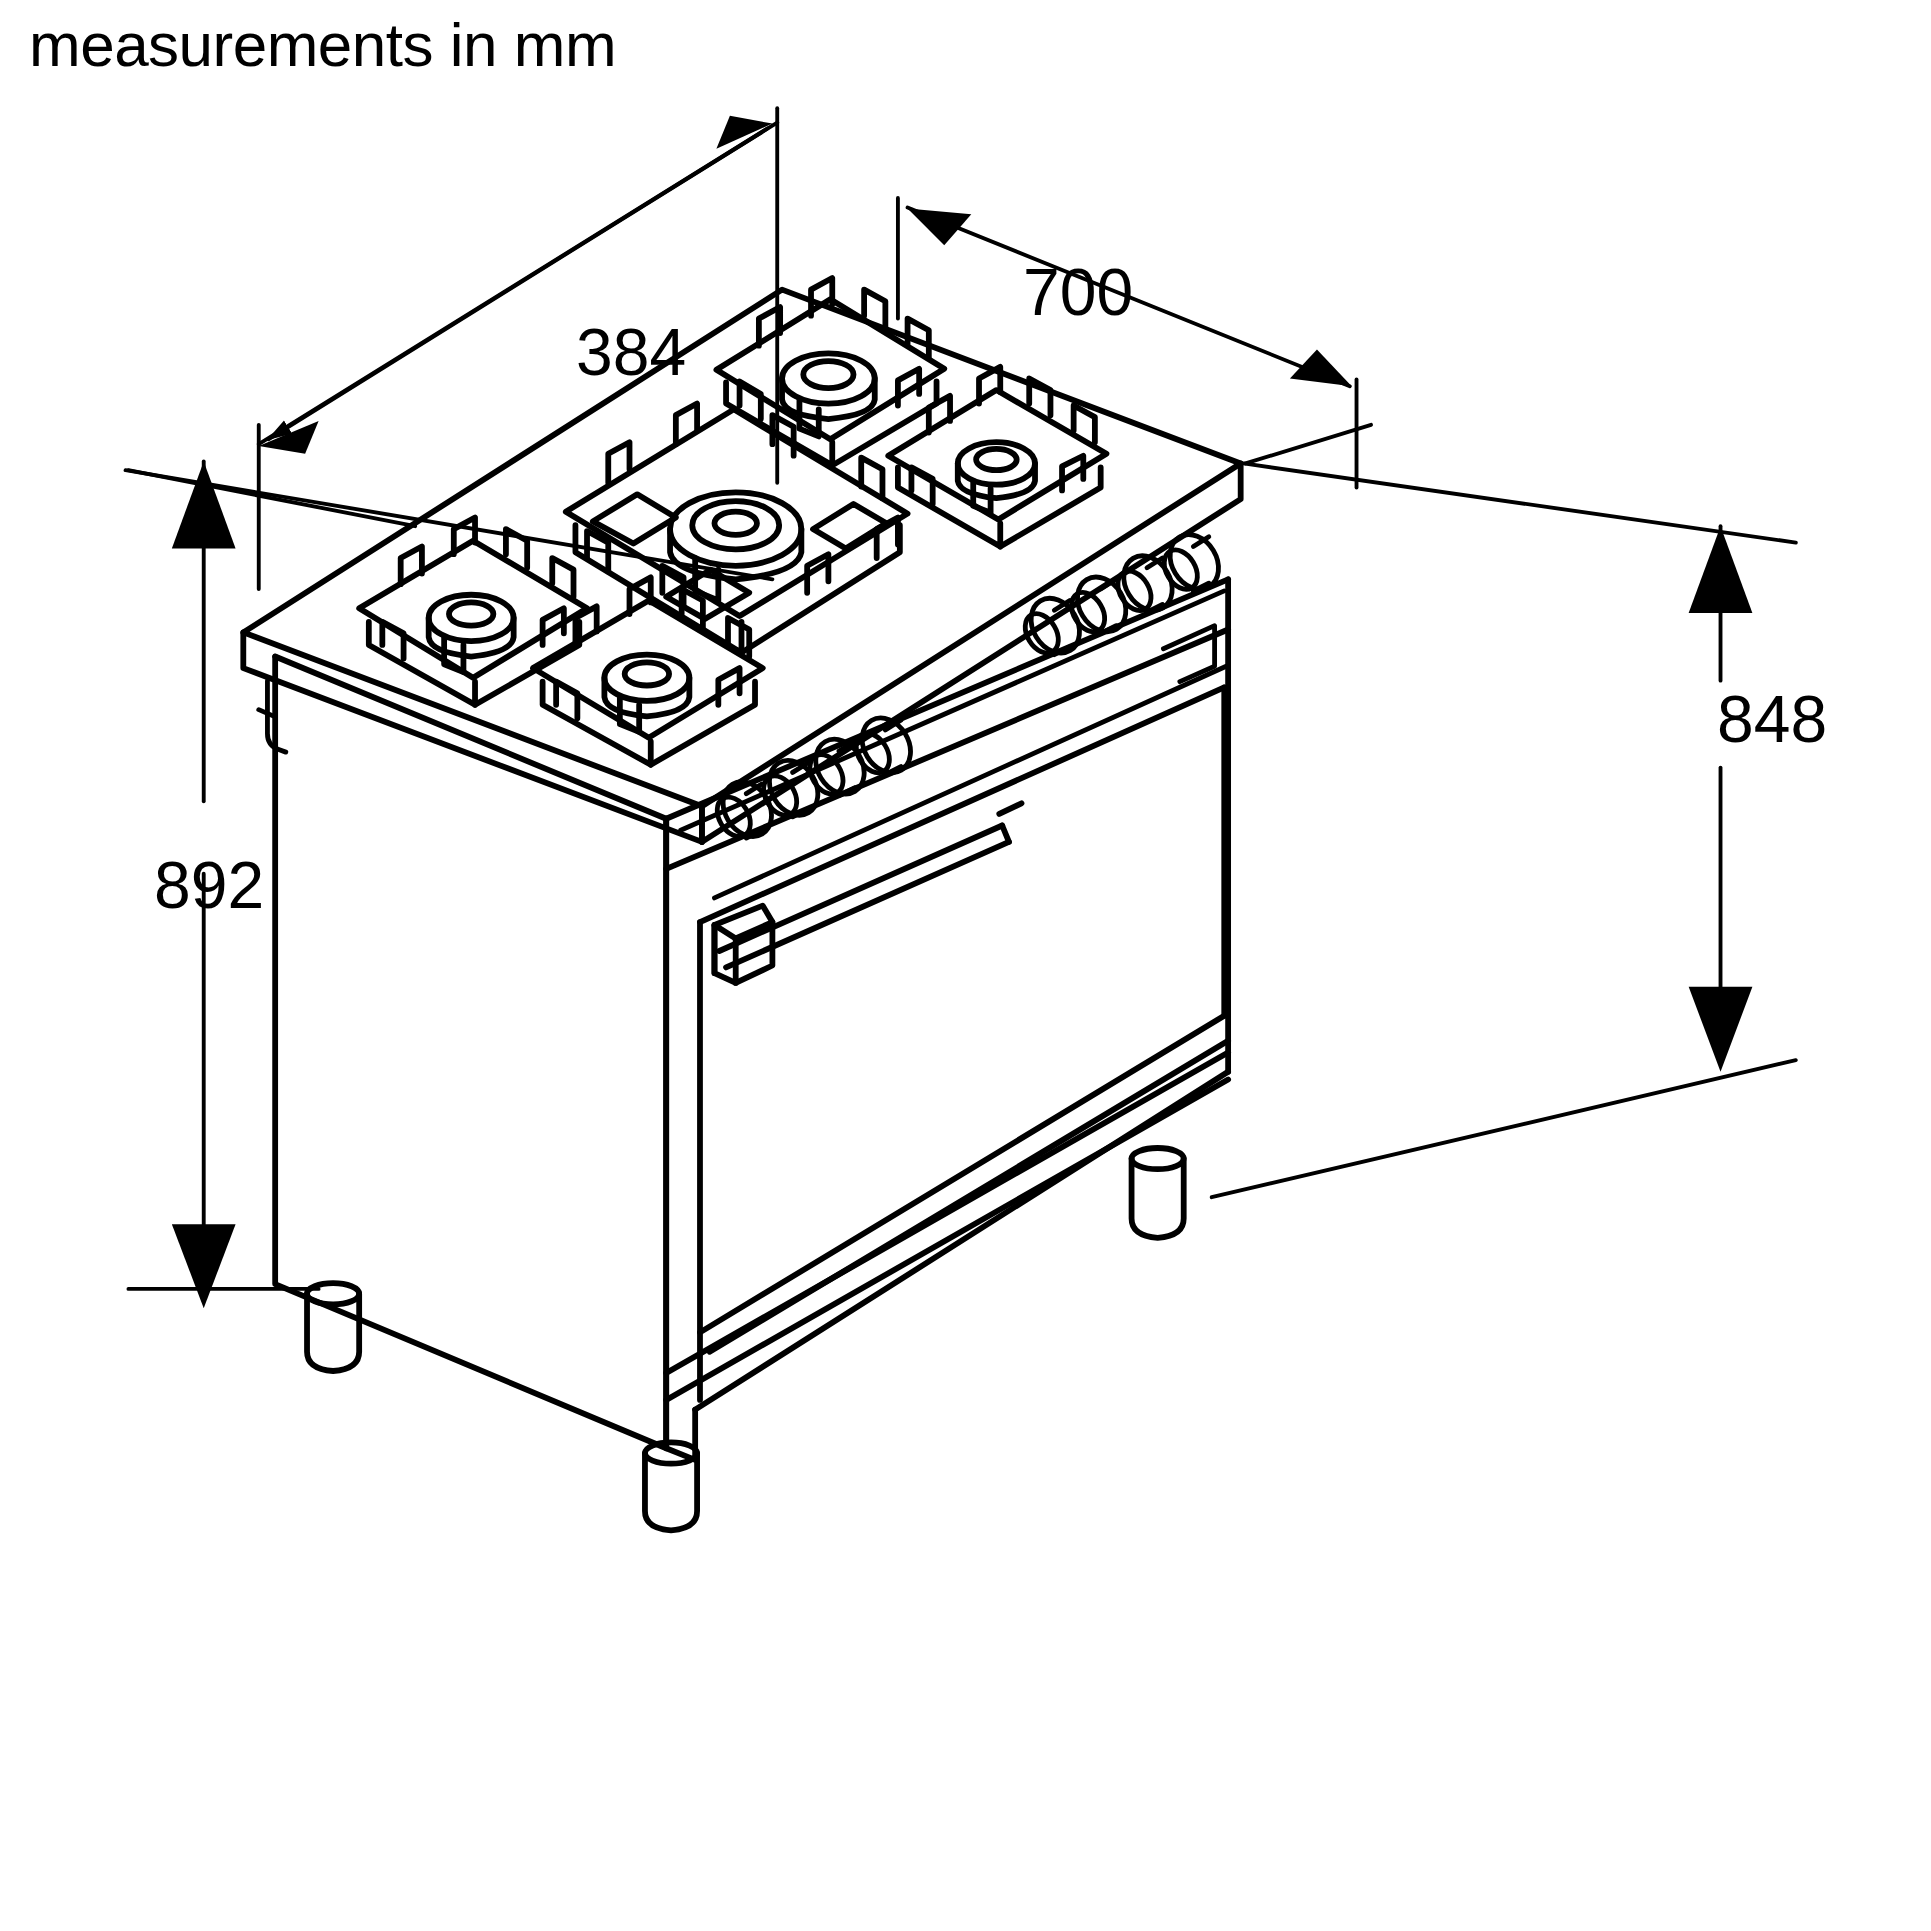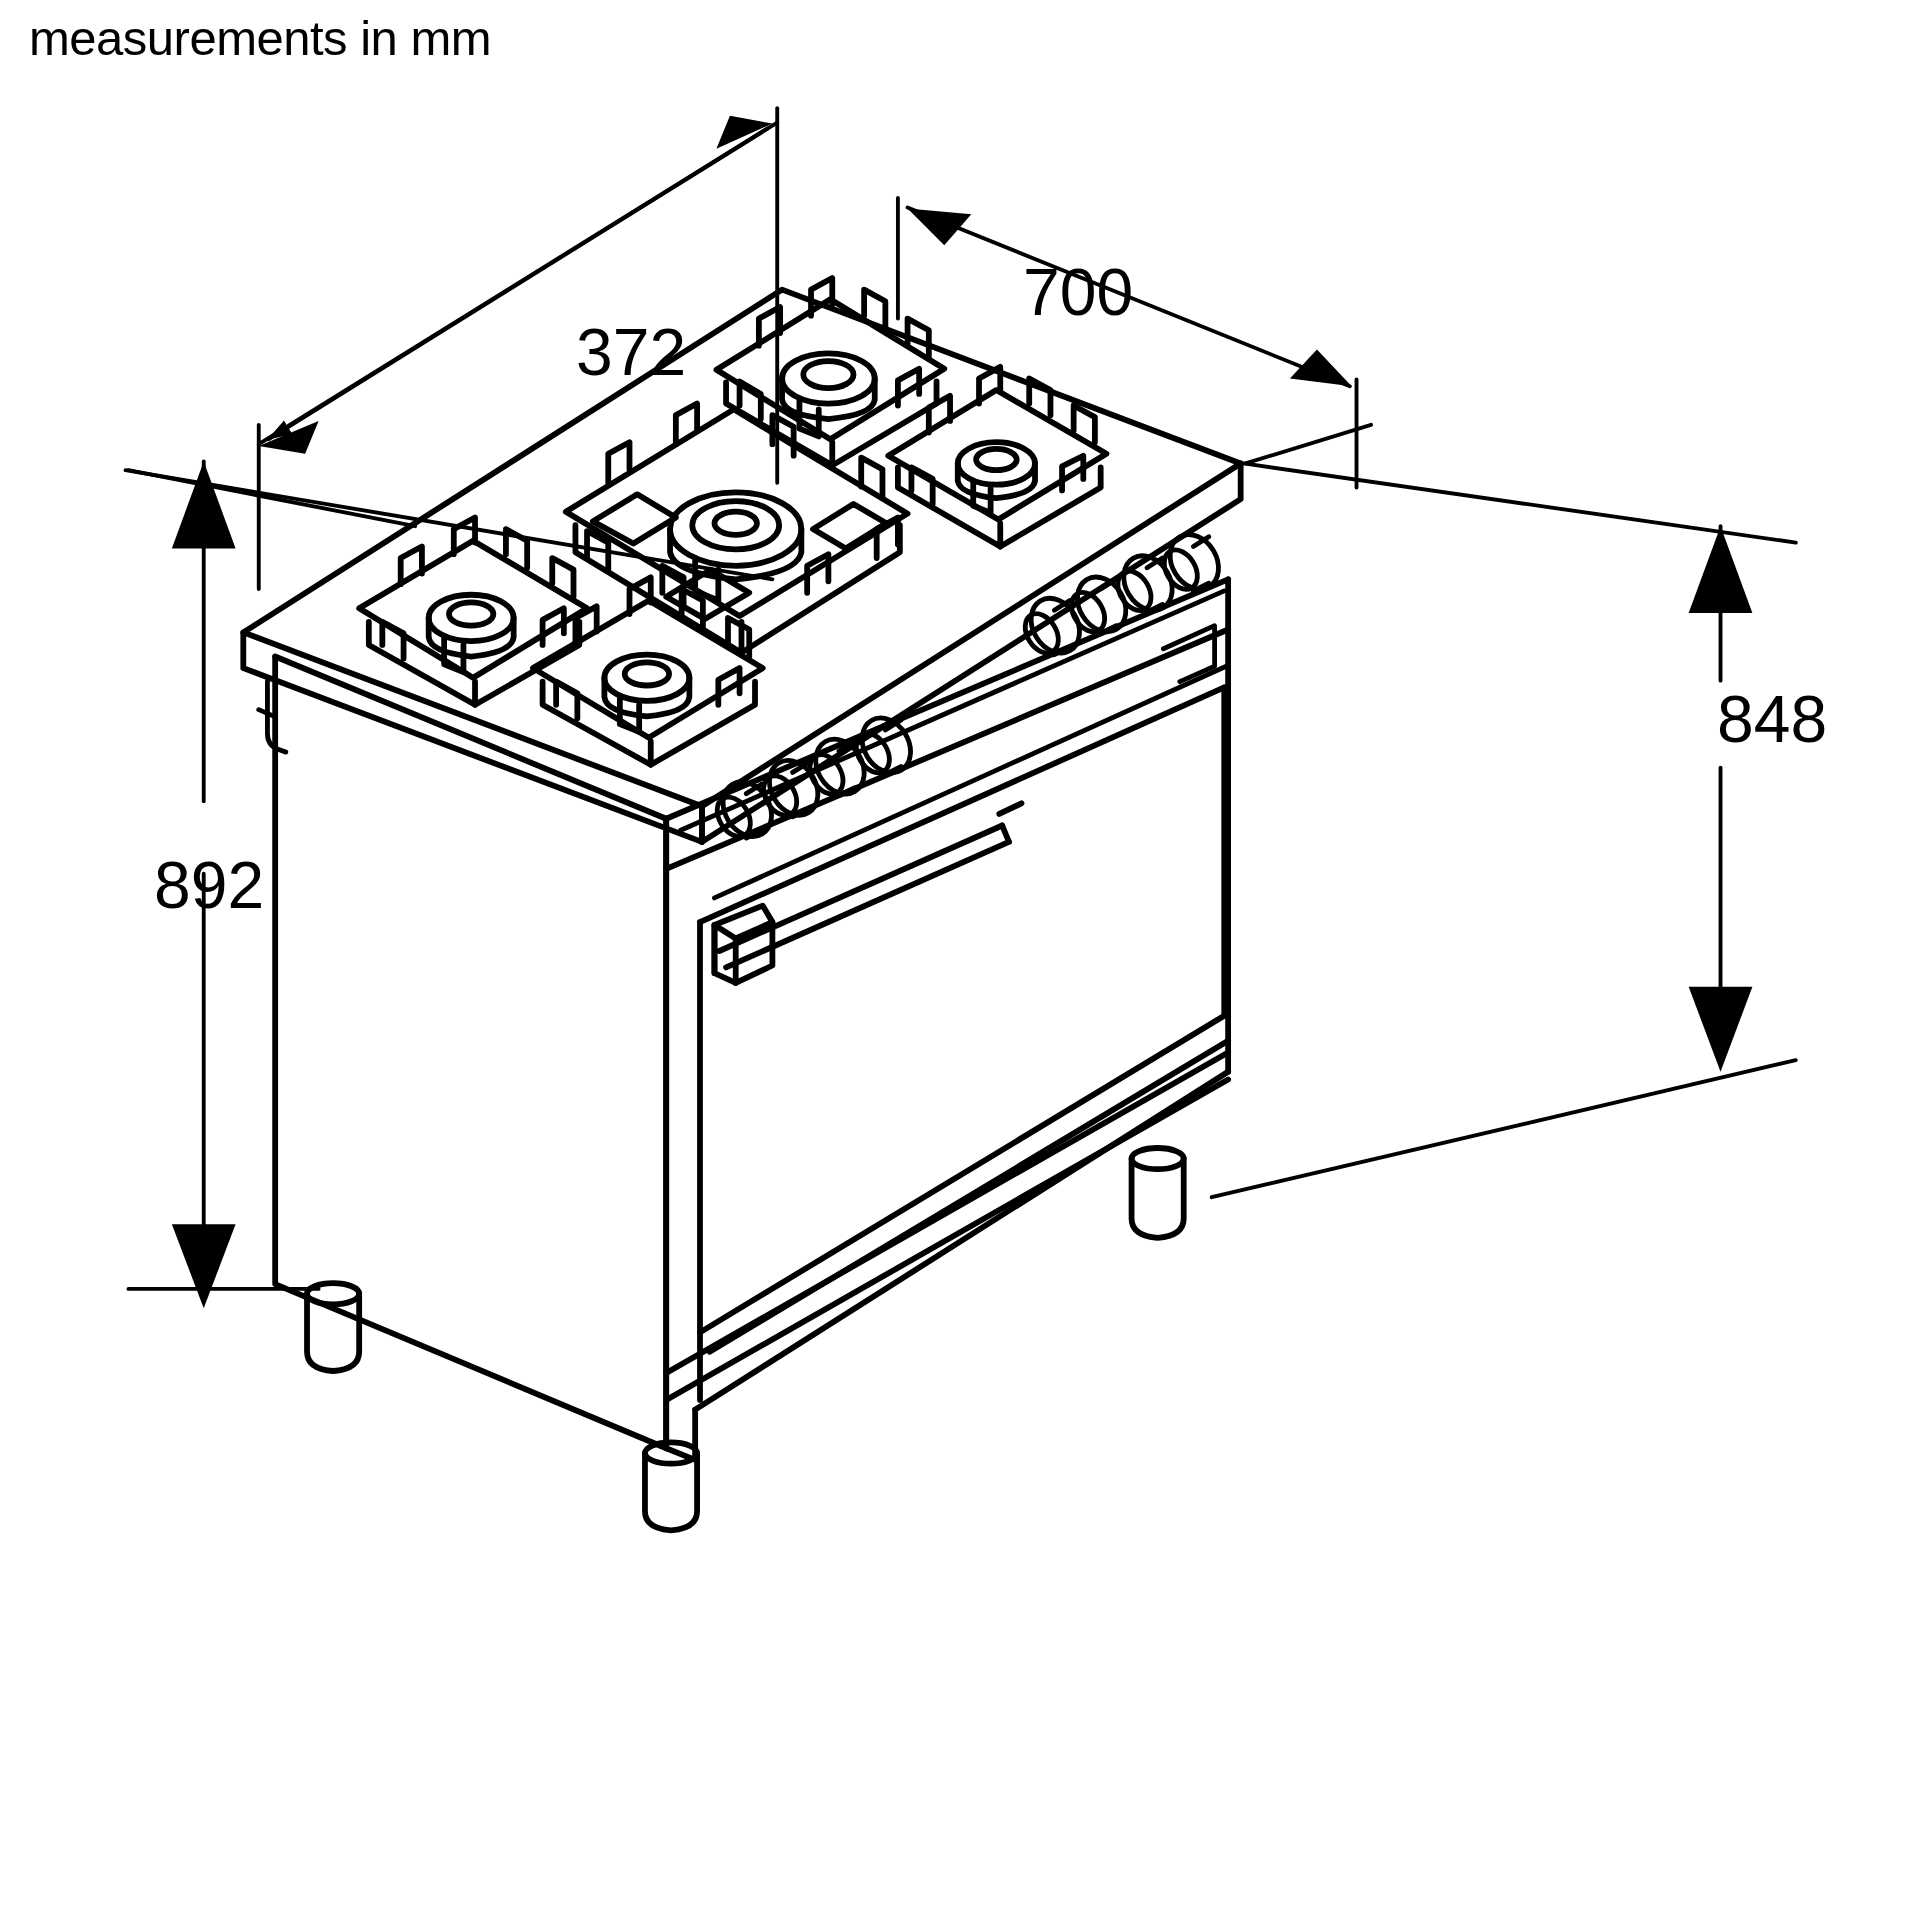--- a/index.html
+++ b/index.html
@@ -9,21 +9,21 @@
     font-family:"Liberation Sans", sans-serif;
     color:#000000;
     overflow:hidden;
     position:relative;
   }
   #stage{position:absolute;left:0;top:0;width:1931px;height:1931px;}
   #stage svg{display:block;width:1931px;height:1931px;}
   .title{
     position:absolute;
     left:29px;top:13.5px;
-    font-size:49px;
+    font-size:62px;
     line-height:1;
     letter-spacing:-0.5px;
     white-space:nowrap;
     font-family:"Liberation Sans", sans-serif;
   }
   .dim-label{
     position:absolute;
     font-size:66px;
     line-height:1;
     white-space:nowrap;
@@ -319,20 +319,20 @@
         <path d="M642,722 L642,750 L662,758 L662,730"></path>
       </g>
     </g>
 
   </g>
 </svg>
 </div>
 
 <div class="title">measurements in mm</div>
 
-<div class="dim-label" id="lbl-894">372</div>
+<div class="dim-label" id="lbl-894">384</div>
 
 <div class="dim-label" id="lbl-600">700</div>
 
 <div class="dim-label" id="lbl-892">892</div>
 
 <div class="dim-label" id="lbl-848">848</div>
 
 
 </body></html>

